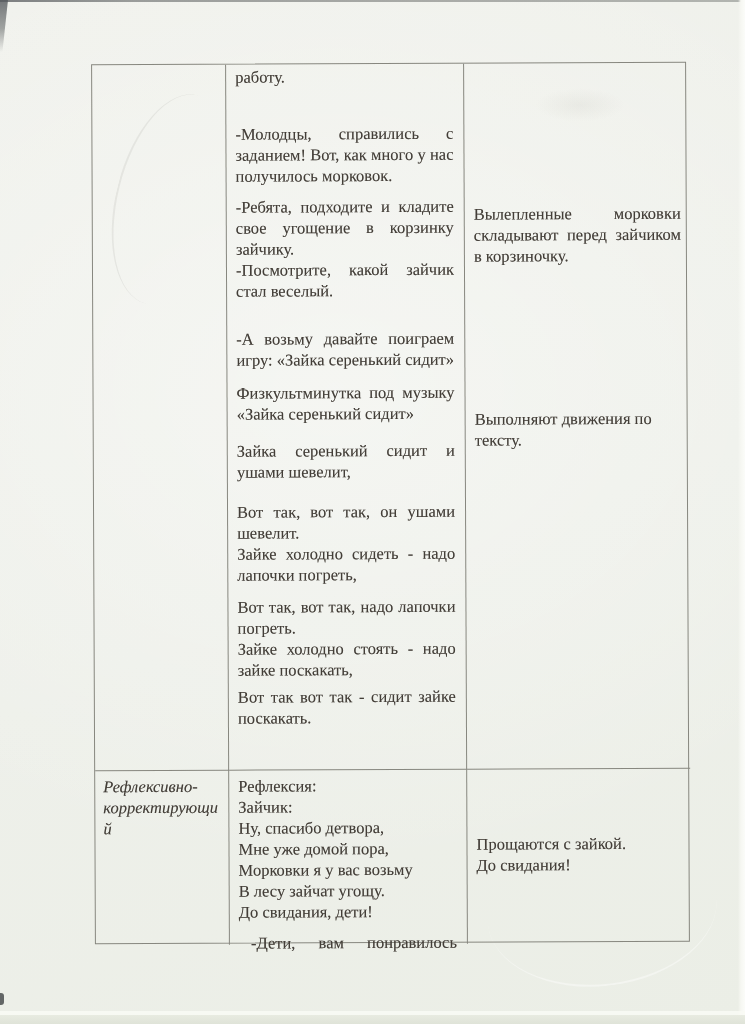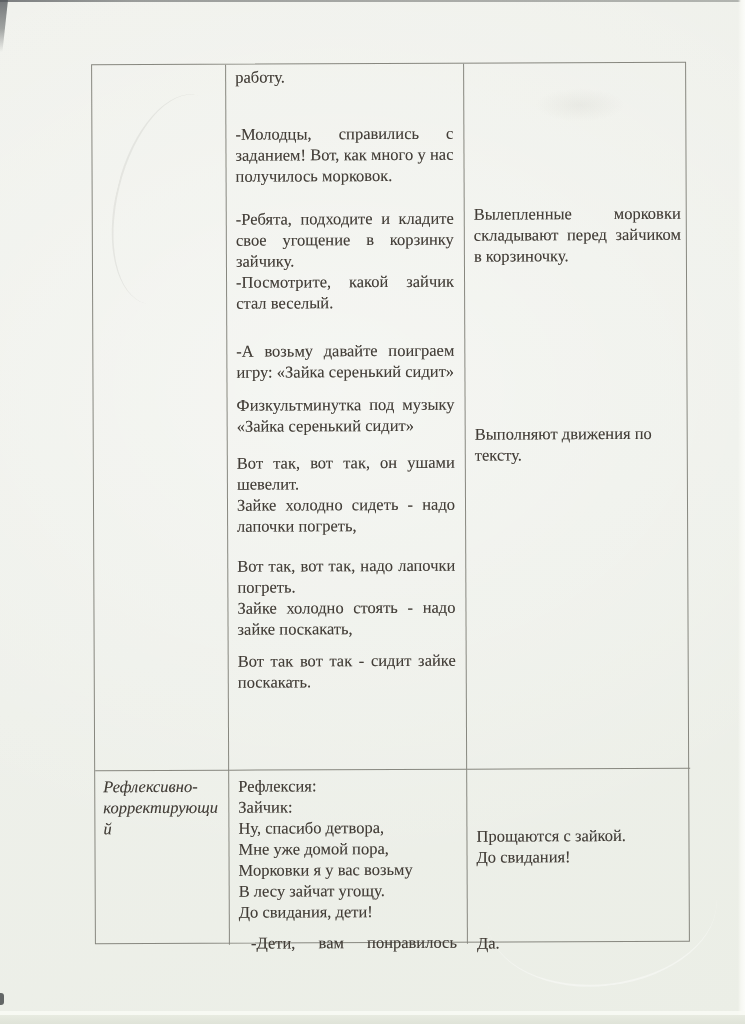--- a/index.html
+++ b/index.html
@@ -43,37 +43,37 @@
     text-shadow:0 0 .5px rgba(67,62,56,.4);
   }
   .cell{position:relative;}
   .bR{border-right:1px solid #87877f;}
   .bB{border-bottom:1px solid #87877f;}
 
   .pre{white-space:pre-line;font-style:italic;}
   .p{margin:0;text-align:justify;white-space:pre-line;}
   .activity-r1{padding:2px 10px 0 9px;}
   .activity-r1 .p:nth-child(2){margin-top:36px;}
-  .activity-r1 .p:nth-child(3){margin-top:22px;}
+  .activity-r1 .p:nth-child(3){margin-top:10px;}
   .activity-r1 .p:nth-child(4){margin-top:27px;}
   .activity-r1 .p:nth-child(5){margin-top:12px;}
   .activity-r1 .p:nth-child(6){margin-top:16px;}
   .activity-r1 .p:nth-child(7){margin-top:19px;}
   .activity-r1 .p:nth-child(8){margin-top:11px;}
   .activity-r1 .p:nth-child(9){margin-top:6px;}
 
   .blk{position:absolute;left:9px;right:7px;white-space:pre-line;}
   .blk-carrots{top:140px;text-align:justify;}
-  .blk-moves{top:360px;text-align:left;}
+  .blk-moves{top:345px;text-align:left;}
 
   .stage-cell{padding:5px 6px 0 8px;}
   .activity-r2{padding:5px 10px 0 9px;}
   .force-just{margin:10px 0 0 12px;text-align:justify;text-align-last:justify;white-space:pre-line;}
   .poem{margin:0;white-space:pre-line;text-align:left;}
-  .blk-farewell{top:56px;}
+  .blk-farewell{top:64px;}
   .blk-yes{top:163px;}
 </style>
 </head>
 <body>
 
 <div class="page">
 
   <div class="edge-top"></div>
   <div class="corner-tl"></div>
   <div class="edge-right"></div>
@@ -88,20 +88,21 @@
 
     <div class="cell bR bB stage-cell"></div>
 
     <div class="cell bR bB activity-r1">
       <p class="p">работу.</p>
       <p class="p">-Молодцы, справились с заданием! Вот, как много у нас получилось морковок.</p>
       <p class="p">-Ребята, подходите и кладите свое угощение в корзинку зайчику.
 -Посмотрите, какой зайчик стал веселый.</p>
       <p class="p">-А возьму давайте поиграем игру: «Зайка серенький сидит»</p>
       <p class="p">Физкультминутка под музыку «Зайка серенький сидит»</p>
+      <p class="p">Зайка серенький сидит и ушами шевелит,</p>
       <p class="p">Вот так, вот так, он ушами шевелит.
 Зайке холодно сидеть - надо лапочки погреть,</p>
       <p class="p">Вот так, вот так, надо лапочки погреть.
 Зайке холодно стоять - надо зайке поскакать,</p>
       <p class="p">Вот так вот так - сидит зайке поскакать.</p>
     </div>
 
     <div class="cell bB">
       <div class="blk blk-carrots">Вылепленные морковки складывают перед зайчиком в корзиночку.</div>
       <div class="blk blk-moves">Выполняют движения по тексту.</div>
@@ -120,17 +121,16 @@
 Мне уже домой пора,
 Морковки я у вас возьму
 В лесу зайчат угощу.
 До свидания, дети!</p>
       <p class="force-just">-Дети, вам понравилось</p>
     </div>
 
     <div class="cell">
       <div class="blk blk-farewell">Прощаются с зайкой.
 До свидания!</div>
-      <div class="blk blk-yes">Да.</div>
     </div>
 
   </div>
 </div>
 
 </body></html>

